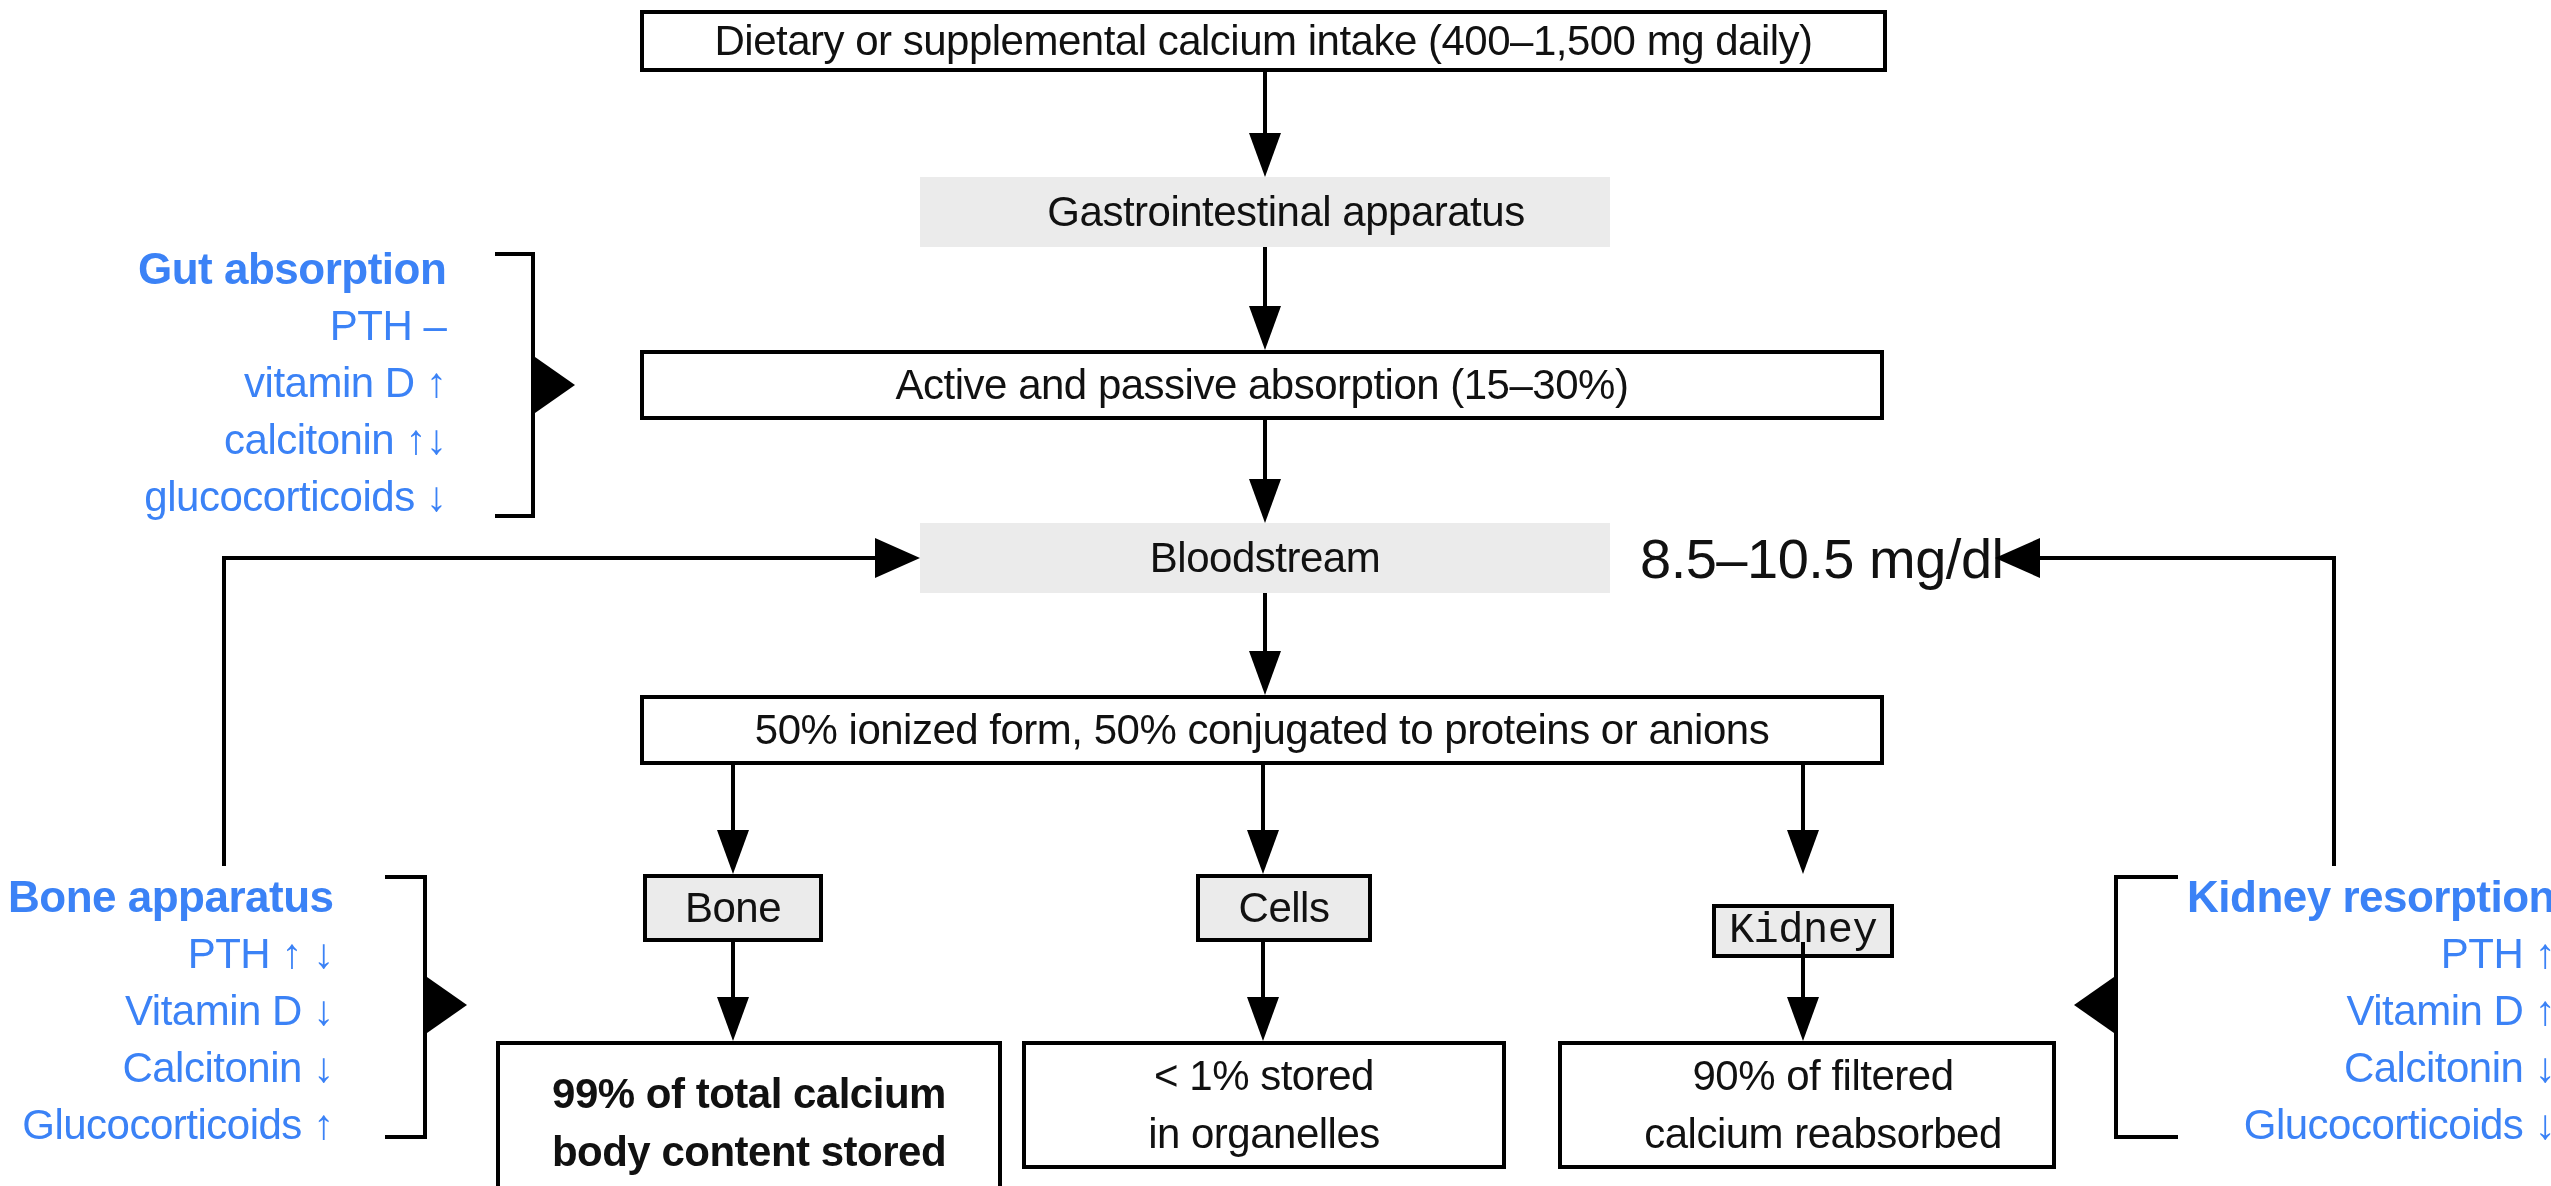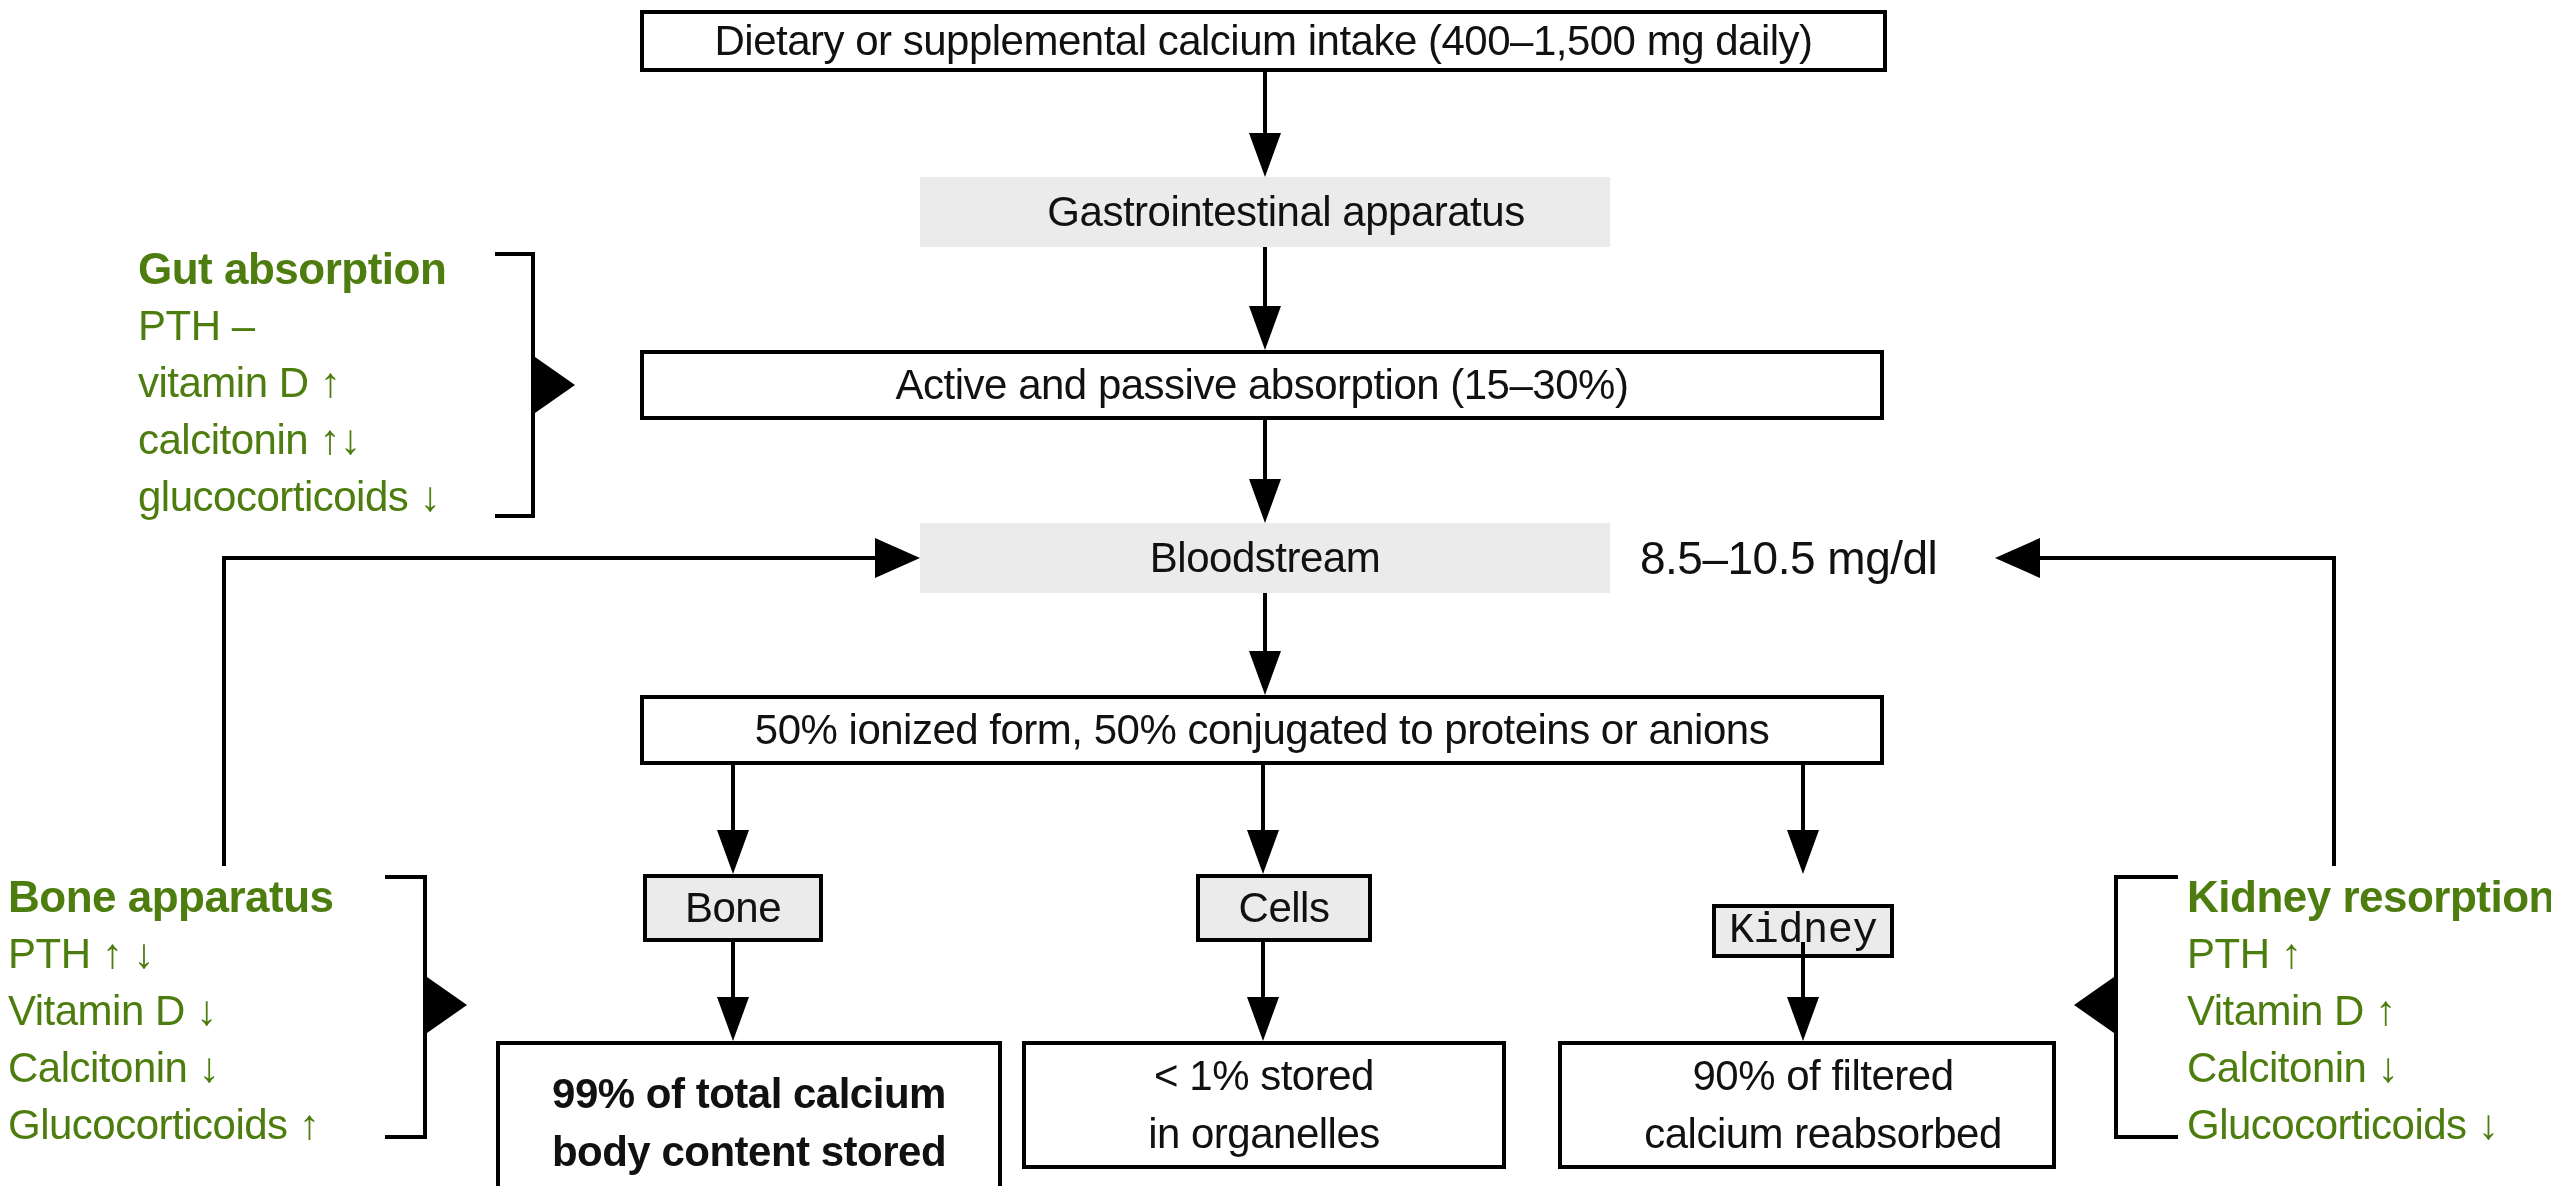--- a/index.html
+++ b/index.html
@@ -76,31 +76,32 @@
     border-top: 28px solid transparent;
     border-bottom: 28px solid transparent;
     border-right: 40px solid #000000;
   }
   .annotation {
     position: absolute;
     font-size: 42px;
     line-height: 57px;
     letter-spacing: -0.5px;
     white-space: nowrap;
-    color: #4d7c0f;
+    color: #3b82f6;
+    text-align: right;
   }
   .annotation .heading {
     font-weight: bold;
     font-size: 44px;
   }
   .side-label {
     position: absolute;
     display: flex;
     align-items: center;
-    font-size: 46px;
+    font-size: 56px;
     letter-spacing: -0.5px;
     color: #111111;
     white-space: nowrap;
   }
 </style>
 </head>
 <body>
 
 <div id="canvas">
 

